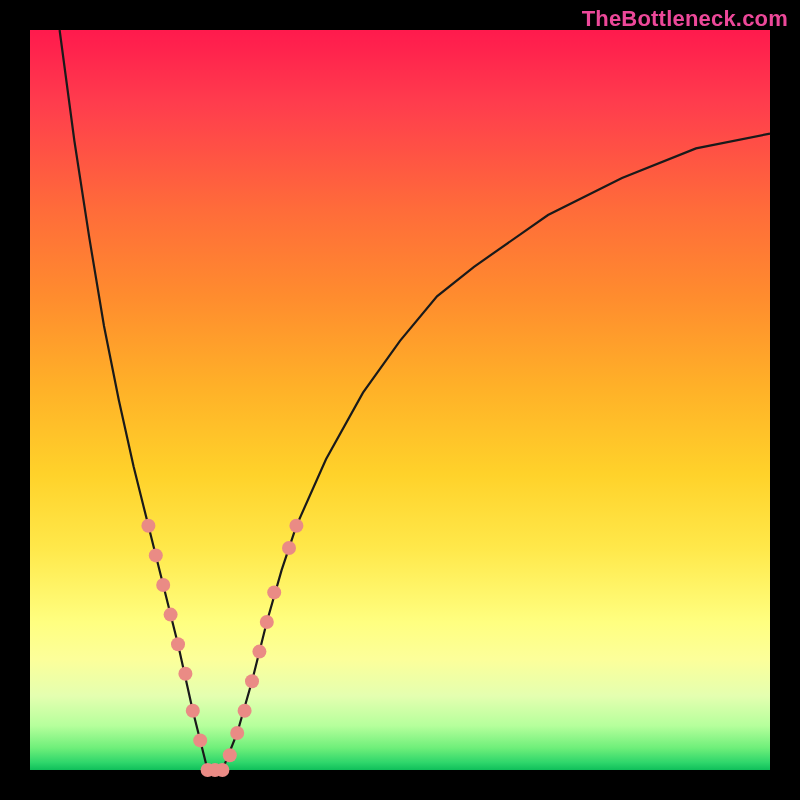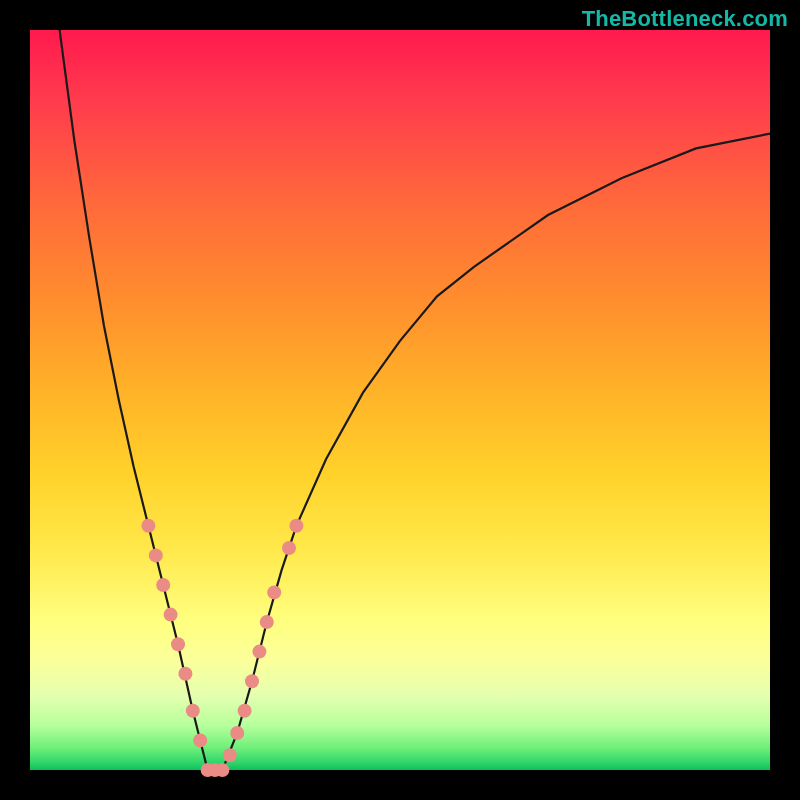--- a/index.html
+++ b/index.html
@@ -40,21 +40,21 @@
       #b6ff9c 94%,
       #6fef7a 97%,
       #2ed66b 99%,
       #0fbf5a 100%
     );
   }
   .watermark {
     position: absolute;
     top: 6px;
     right: 12px;
-    color: #14b8a6;
+    color: #ec4899;
     font-size: 22px;
     font-weight: 600;
     letter-spacing: 0.2px;
     user-select: none;
   }
   svg.curve {
     position: absolute;
     left: 0; top: 0;
     width: 740px;
     height: 740px;

